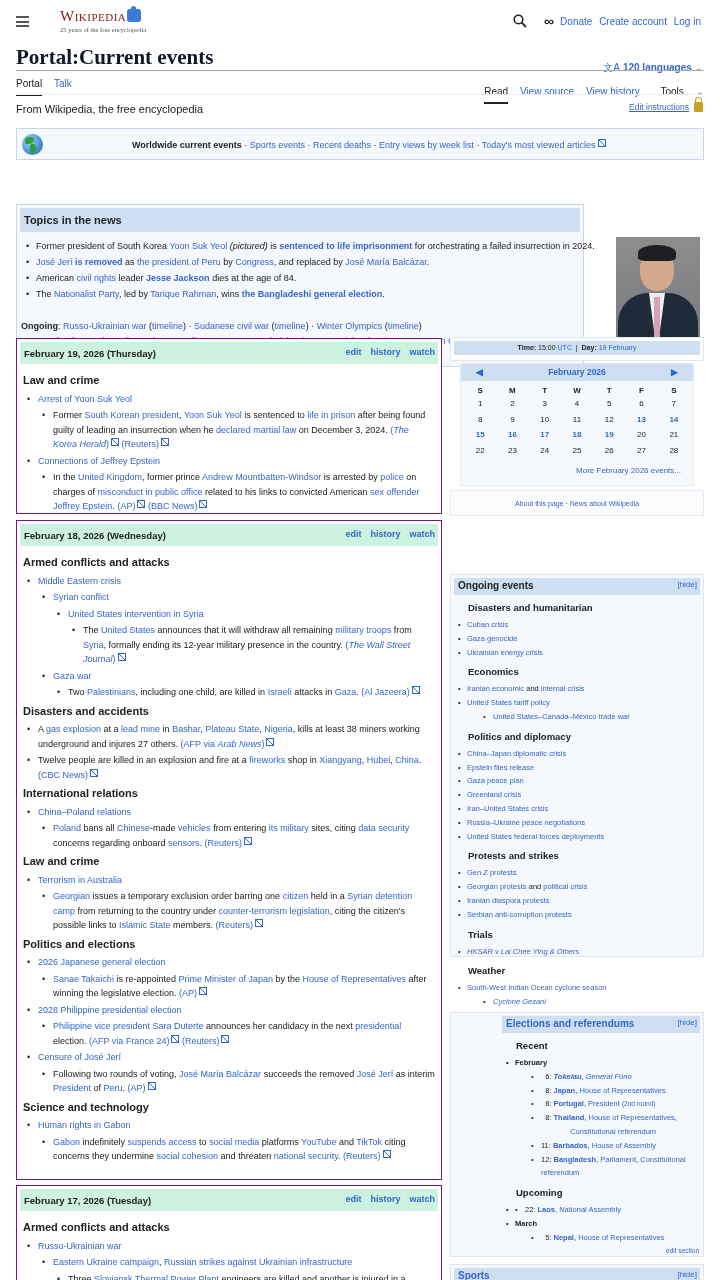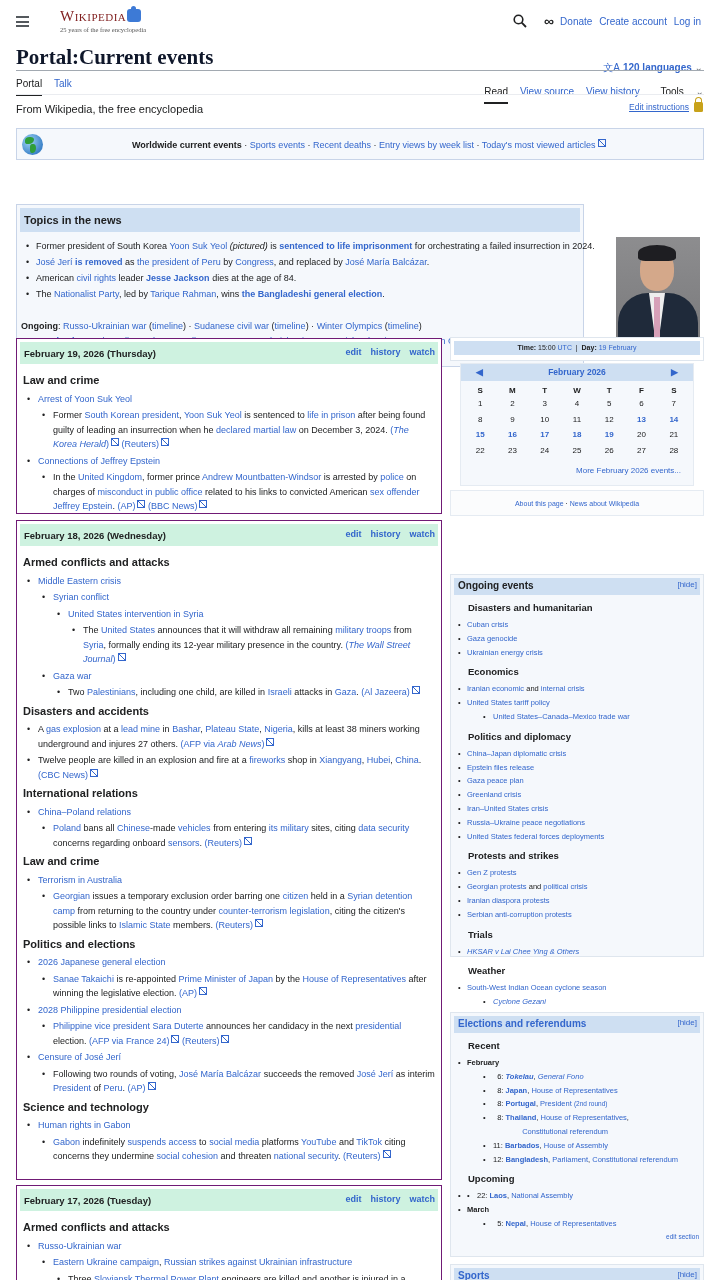--- a/index.html
+++ b/index.html
@@ -453,21 +453,21 @@
   <ul>
     <li><a>South-West Indian Ocean cyclone season</a>
       <ul>
           <li><a class="i">Cyclone Gezani</a></li>
         </ul>
     </li>
   </ul>
   <div class="edit-sec"><a>edit section</a></div>
 </div>
 
-<div class="panel elect" style="top:1012px;height:245px;">
+<div class="panel elect" style="top:1012px;height:245px;padding-left:48px;">
   <div class="panel-h blue-t">
     <span>Elections and referendums</span>
     <a class="hide">[hide]</a>
   </div>
   <div class="psub">Recent</div>
   <ul>
     <li class="mon"><span>February</span>
       <ul style="font-weight:normal;">
         <li>&nbsp;&nbsp;6: <a class="b i">Tokelau</a>, <a class="i">General Fono</a></li>
         <li>&nbsp;&nbsp;8: <a class="b">Japan</a>, <a>House of Representatives</a></li>

